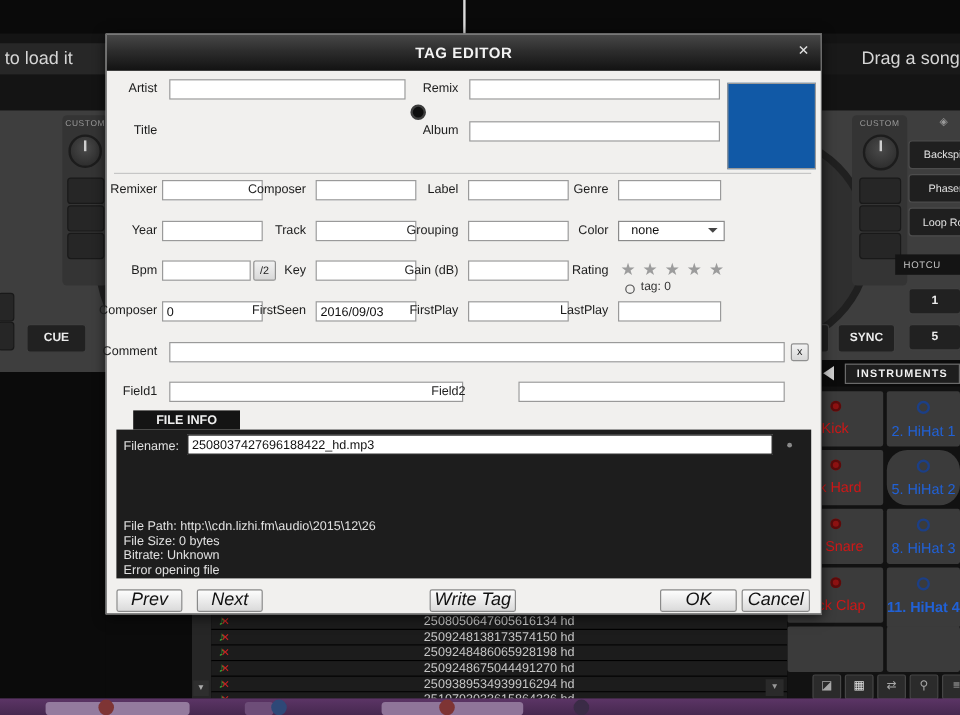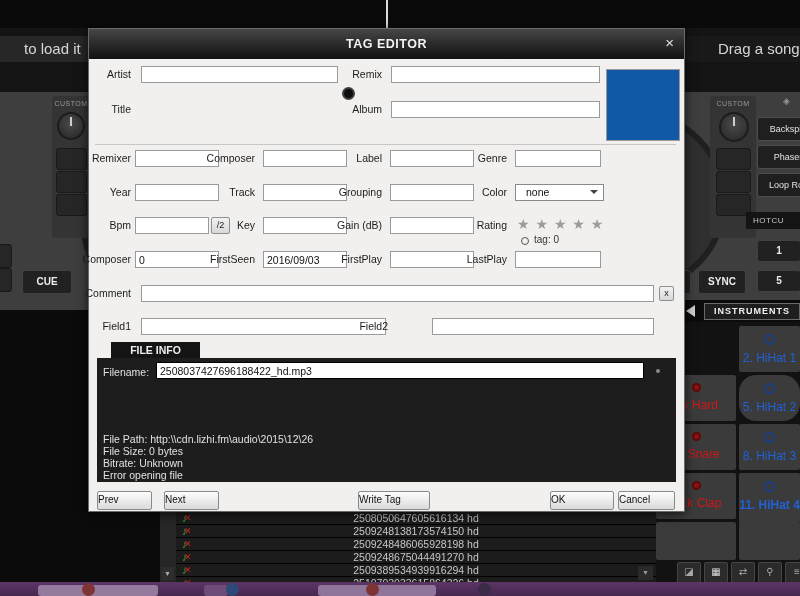--- a/index.html
+++ b/index.html
@@ -35,38 +35,38 @@
   #dlg{left:88px;top:28px;width:595px;height:482px;background:#f1f0ee;border:1px solid #6a6a6a;
     box-shadow:0 2px 10px rgba(0,0,0,.7);z-index:10;}
   #dlg-title{left:0;top:0;width:100%;height:30px;background:linear-gradient(#474747,#2d2d2d 45%,#121212);
     color:#f2f2f2;font-weight:bold;font-size:12.5px;letter-spacing:.5px;text-align:center;line-height:30px;}
   .lb{position:absolute;text-align:right;font-size:10.5px;color:#1c1c1c;line-height:17px;white-space:nowrap;}
   .inp{position:absolute;height:15px;border:1px solid #9a9a9a;background:#fff;font-size:10.5px;
     padding:0 3px;font-family:"Liberation Sans",sans-serif;color:#111;box-sizing:content-box;}
   .mini{position:absolute;background:linear-gradient(#f2f2f2,#d8d8d8);border:1px solid #8f8f8f;
     border-radius:2px;font-size:9px;text-align:center;color:#222;}
   .dbtn{position:absolute;height:17px;background:linear-gradient(#fdfdfd,#dadada);border:1px solid #8a8a8a;
-    border-radius:2px;font-size:10px;text-align:left;line-height:16px;color:#111;}
+    border-radius:2px;font-size:15px;text-align:center;line-height:16px;color:#111;font-style:italic;}
   .sel{position:absolute;height:15px;border:1px solid #8a8a8a;background:#fff;font-size:10.5px;
     padding:0 3px;line-height:15px;color:#111;}
   .sel:after{content:"";position:absolute;right:5px;top:5px;border:4px solid transparent;border-top-color:#444;}
   #fi-panel{background:#1d1d1d;}
   .fi-line{font-size:10.5px;color:#e0e0e0;line-height:12px;white-space:nowrap;}
   .tri-left{width:0;height:0;border:6px solid transparent;border-right:9px solid #cfcfcf;border-left:0;}
 </style>
 </head>
 <body>
 
 <div id="screen">
 
   <div class="abs" style="left:0;top:0;width:800px;height:28px;background:#0a0a0a;"></div>
   <div class="abs" style="left:386px;top:0;width:2px;height:28px;background:#dcdcdc;"></div>
   <div class="abs" style="left:0;top:28px;width:800px;height:64px;background:#141414;"></div>
   <div class="abs hintstrip" style="left:0;top:36px;width:280px;background:#272727;">
-    <span style="margin-left:24px;">to load it</span>
+    <span style="margin-left:4px;">to load it</span>
   </div>
   <div class="abs hintstrip" style="left:640px;top:36px;width:160px;background:#191919;">
     <span style="margin-left:78px;white-space:nowrap;">Drag a song or</span>
   </div>
 
   <div class="abs deck" style="left:0;top:92px;width:240px;height:218px;"></div>
   <div class="abs deck" style="left:640px;top:92px;width:160px;height:208px;"></div>
 
   <div class="abs" style="left:80px;top:130px;width:170px;height:170px;border-radius:50%;background:#2f2f2f;border:6px solid #202020;"></div>
   <div class="abs panel" style="left:52px;top:96px;width:38px;height:142px;">
@@ -106,20 +106,21 @@
   <div class="abs bigbtn" style="left:655px;top:270px;width:34px;height:22px;"></div>
   <div class="abs bigbtn" style="left:698px;top:270px;width:46px;height:22px;line-height:22px;">
     <span>SYNC</span></div>
 
   <div class="abs" style="left:656px;top:300px;width:144px;height:282px;background:#121212;"></div>
   <div class="abs" style="left:656px;top:300px;width:144px;height:22px;background:#0b0b0b;"></div>
   <div class="abs tri-left" style="left:686px;top:305px;"></div>
   <div class="abs" style="left:704px;top:303px;width:94px;height:15px;background:#1e1e1e;border:1px solid #6a6a6a;color:#f0f0f0;font-size:9px;font-weight:bold;text-align:center;line-height:15px;letter-spacing:1px;">
     <span>INSTRUMENTS</span></div>
 
+  <div class="abs pad pad-red" style="left:656px;top:326px;width:80px;height:46px;"><span class="drumdot"></span><div class="padlabel">Kick</div></div>
   <div class="abs pad pad-blue" style="left:739px;top:326px;width:61px;height:46px;"><span class="drumdot"></span><div class="padlabel">2. HiHat 1</div></div>
   <div class="abs pad pad-red" style="left:656px;top:375px;width:80px;height:46px;"><span class="drumdot"></span><div class="padlabel">ick Hard</div></div>
   <div class="abs pad pad-blue" style="left:739px;top:375px;width:61px;height:46px;border-radius:17px;"><span class="drumdot"></span><div class="padlabel">5. HiHat 2</div></div>
   <div class="abs pad pad-red" style="left:656px;top:424px;width:80px;height:46px;"><span class="drumdot"></span><div class="padlabel">ck Snare</div></div>
   <div class="abs pad pad-blue" style="left:739px;top:424px;width:61px;height:46px;"><span class="drumdot"></span><div class="padlabel">8. HiHat 3</div></div>
   <div class="abs pad pad-red" style="left:656px;top:473px;width:80px;height:46px;"><span class="drumdot"></span><div class="padlabel">Kick Clap</div></div>
   <div class="abs pad pad-blue" style="left:739px;top:473px;width:61px;height:50px;font-weight:bold;"><span class="drumdot"></span><div class="padlabel">11. HiHat 4</div></div>
   <div class="abs pad" style="left:656px;top:522px;width:80px;height:38px;"></div>
   <div class="abs pad" style="left:739px;top:522px;width:61px;height:38px;"></div>
 

